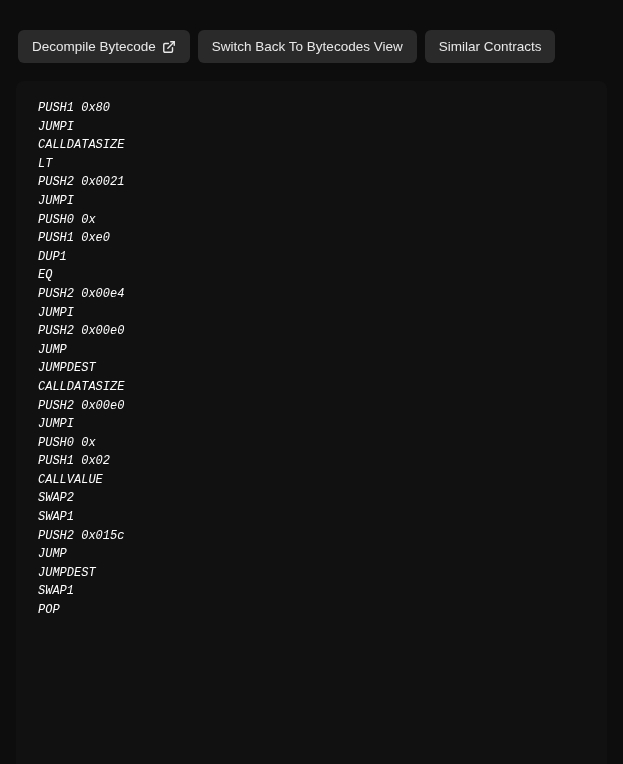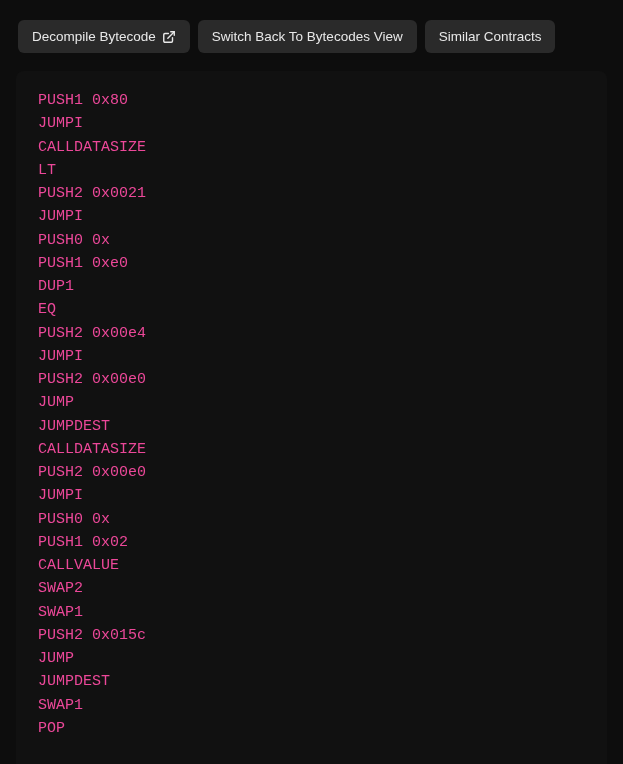--- a/index.html
+++ b/index.html
@@ -10,21 +10,21 @@
     body {
       background-color: #0d0d0d;
       font-family: -apple-system, BlinkMacSystemFont, "Segoe UI", Roboto, sans-serif;
       width: 623px;
       height: 764px;
       overflow: hidden;
     }
     .toolbar {
       display: flex;
       gap: 8px;
-      padding: 20px 18px 14px 18px;
+      padding: 30px 18px 14px 18px;
     }
     .btn {
       background-color: #2a2a2a;
       color: #e8e8e8;
       border: none;
       border-radius: 6px;
       padding: 9px 14px;
       font-size: 13.5px;
       font-weight: 500;
       cursor: pointer;
@@ -40,25 +40,26 @@
     .code-panel {
       background-color: #111111;
       margin: 4px 16px 0 16px;
       border-radius: 8px;
       padding: 18px 18px 18px 22px;
       height: 700px;
       overflow: hidden;
     }
     .code-line {
       font-family: "Consolas", "Menlo", "Courier New", monospace;
-      font-size: 15px;
-      color: #ec4899;
+      font-size: 12px;
+      color: #ffffff;
       line-height: 1.55;
       white-space: pre;
       display: block;
+      font-style: italic;
     }
   </style>
 </head>
 <body>
 
 <div class="toolbar">
   <button class="btn">
     <span>Decompile Bytecode</span>
     <span class="ext-icon">
       <svg viewBox="0 0 24 24" fill="none" stroke="#e8e8e8" stroke-width="2.4" stroke-linecap="round" stroke-linejoin="round">

